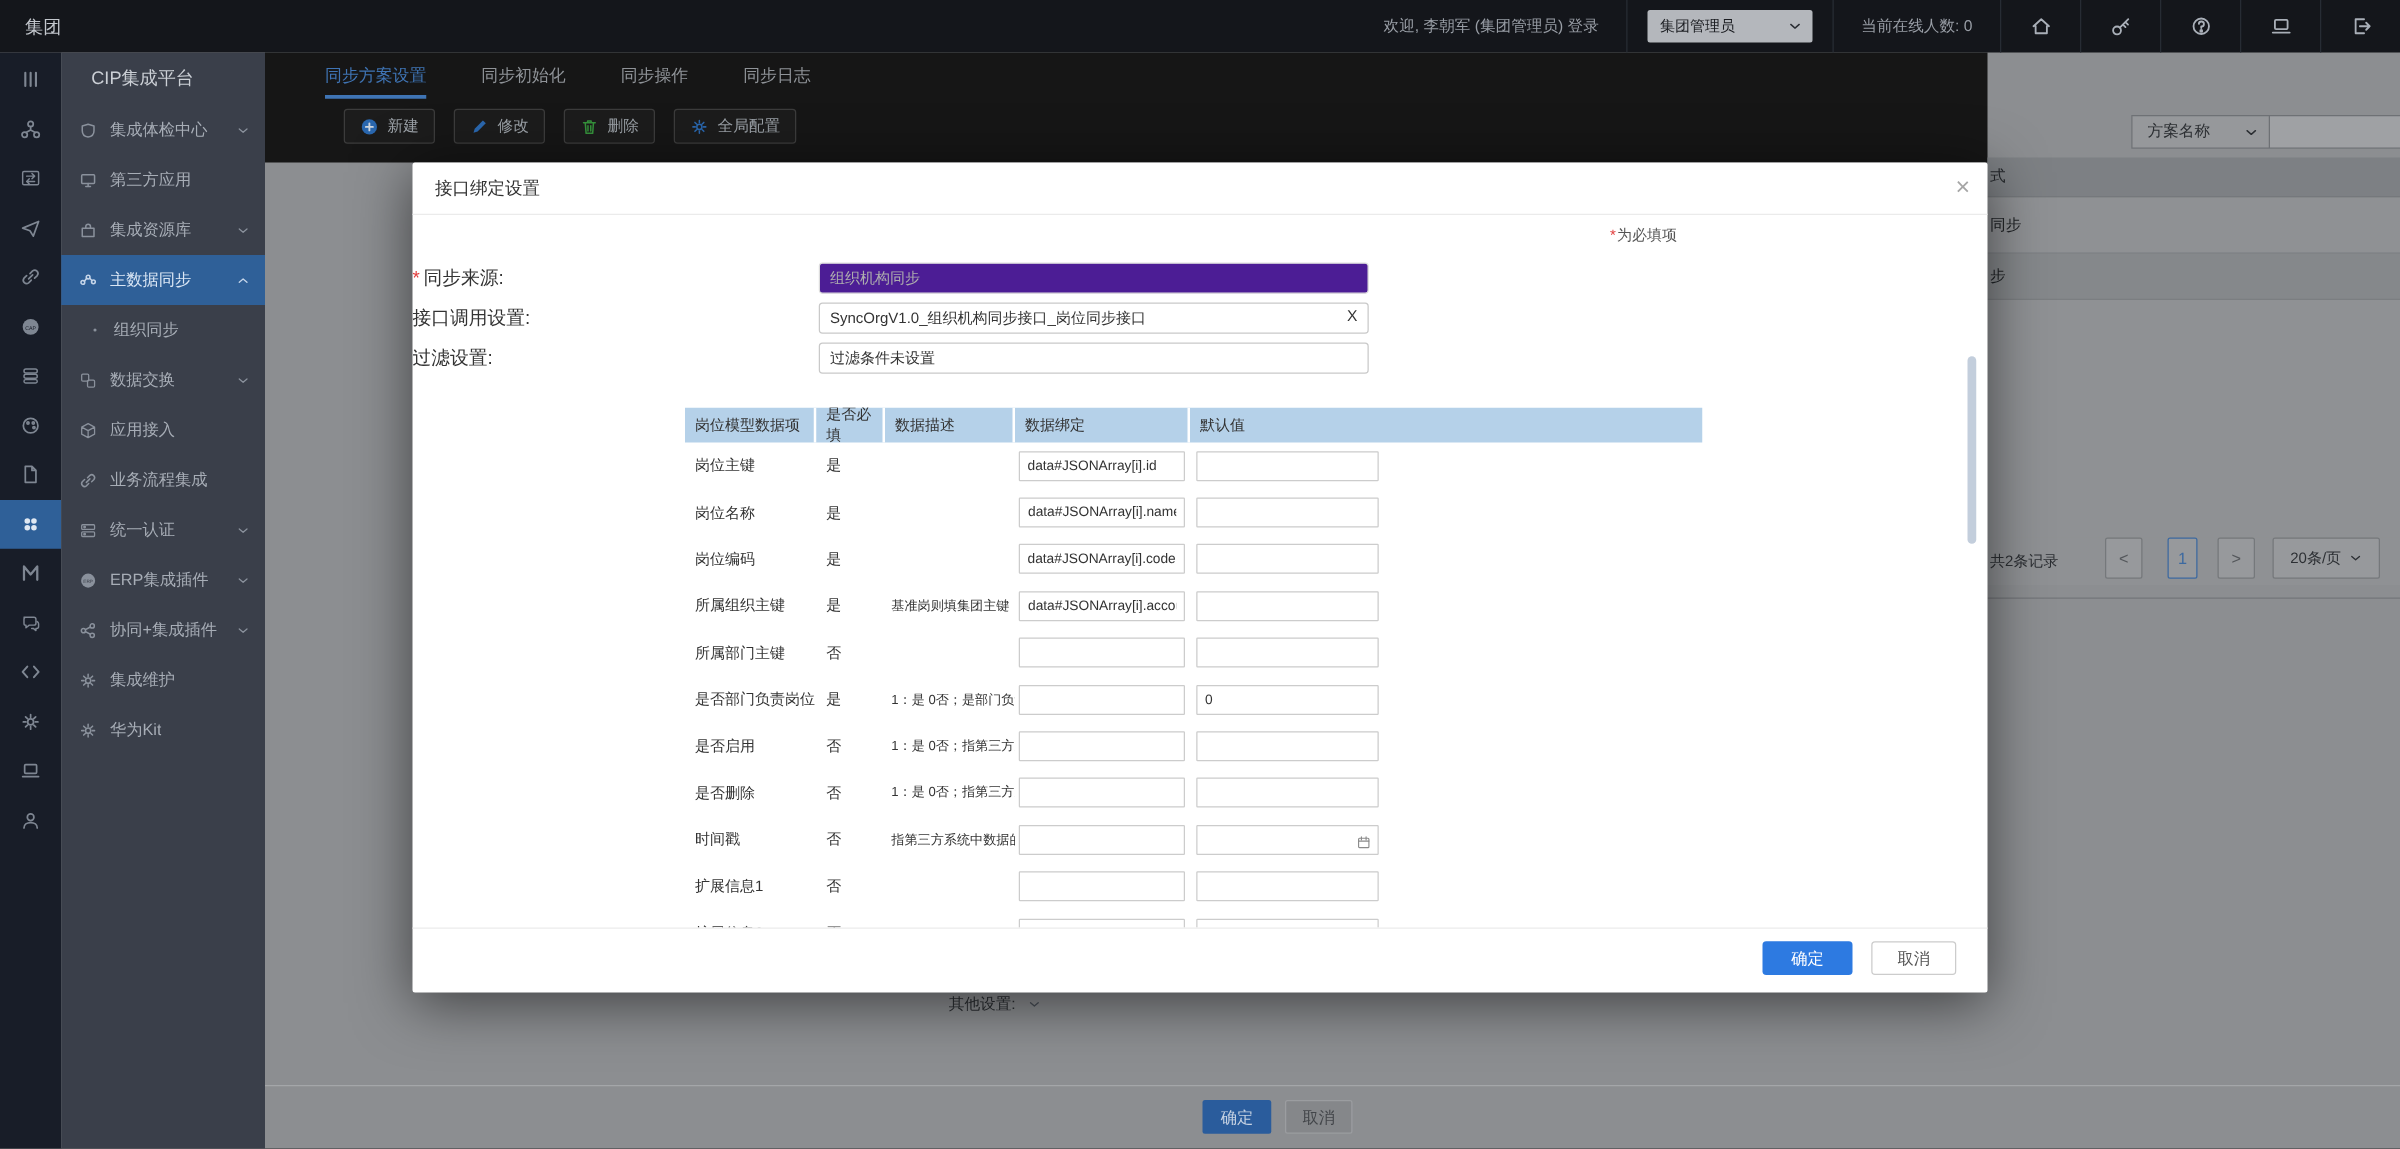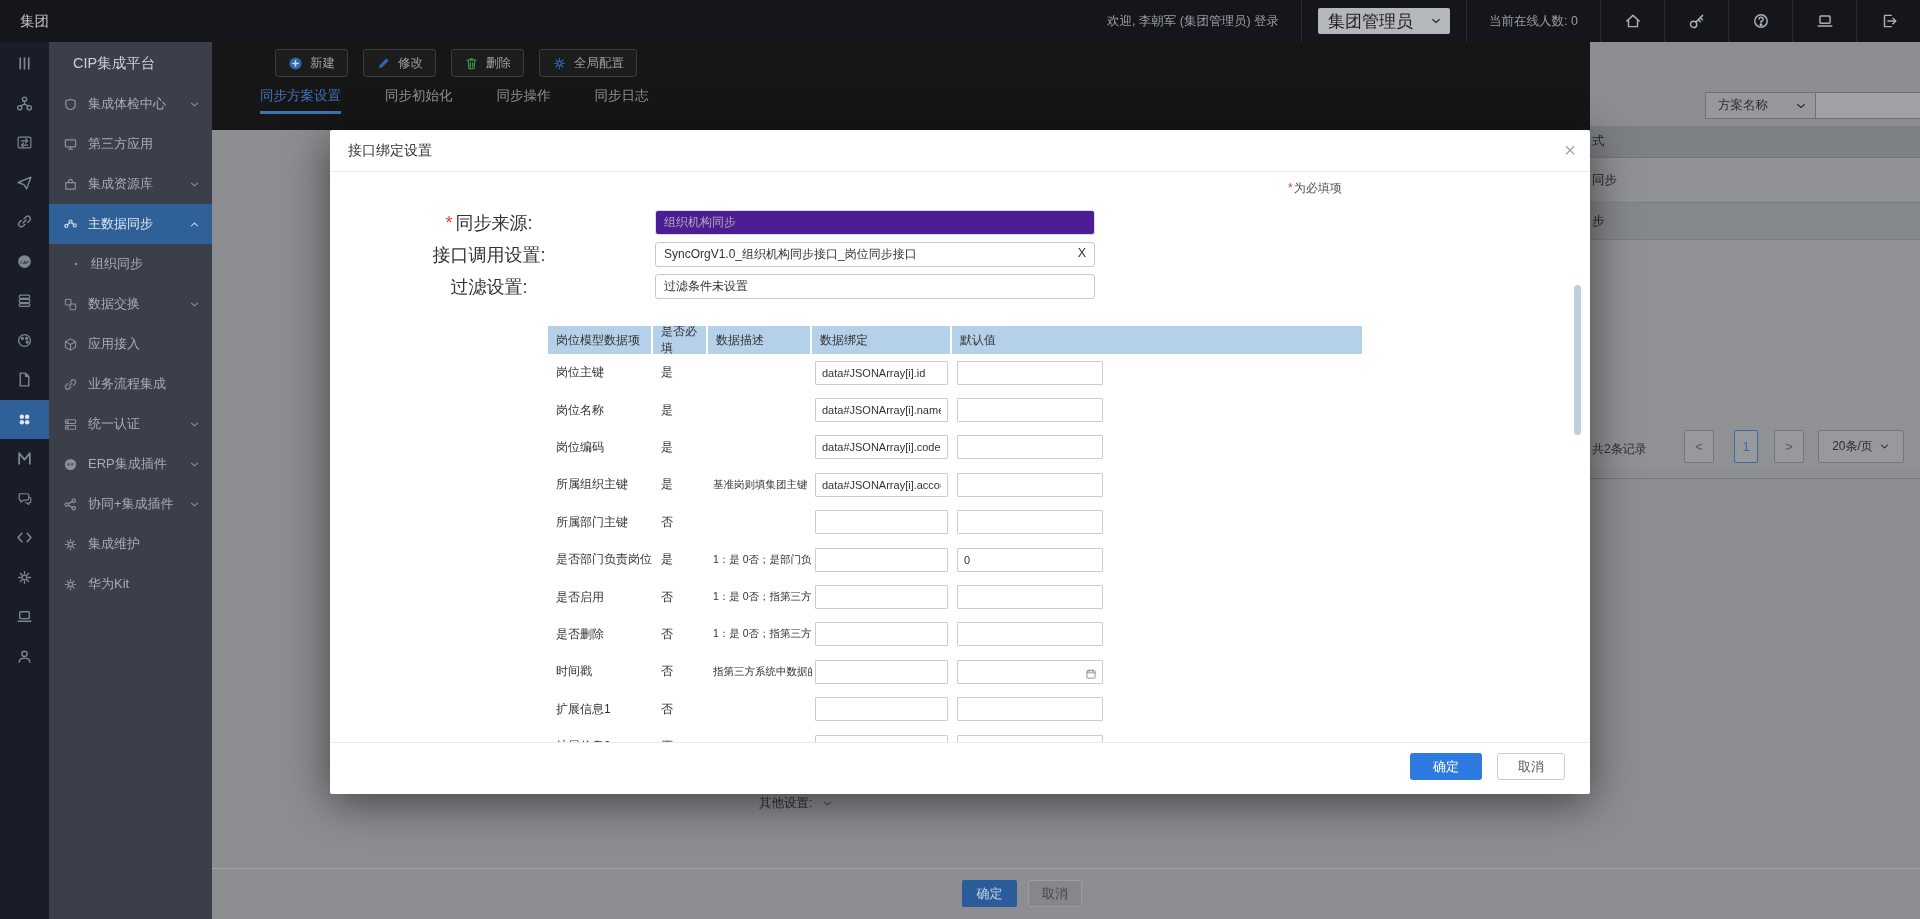--- a/index.html
+++ b/index.html
@@ -8,21 +8,21 @@
   svg{display:block;}
 
   
   #topbar{position:absolute;left:0;top:0;width:1920px;height:42px;background:#14161b;display:flex;align-items:center;z-index:3;}
   .brand{margin-left:20px;font-size:14.5px;color:#c3c7cd;}
   #tb-right{margin-left:auto;height:42px;display:flex;align-items:center;}
   .tb-sep{width:1px;height:42px;background:#272c34;}
   .tb-text{padding:0 22px;font-size:12.5px;color:#989da5;white-space:nowrap;}
   .tb-dropwrap{padding:0 16px;}
   .tb-drop{width:132px;height:26px;background:#b4b7bc;border-radius:2px;display:flex;align-items:center;cursor:pointer;}
-  .tb-drop span{margin-left:10px;font-size:17px;color:#1a1c20;}
+  .tb-drop span{margin-left:10px;font-size:12px;color:#1a1c20;}
   .tb-drop .dchev{margin-left:auto;margin-right:8px;width:12px;height:12px;color:#2a2d33;}
   .tb-ic{width:63px;display:flex;justify-content:center;align-items:center;cursor:pointer;}
   .tb-ic .ig{width:18px;height:18px;color:#a9afb8;}
 
   
   #rail{position:absolute;left:0;top:42px;width:49px;height:877px;background:#181d28;z-index:3;}
   .ritem{width:49px;height:39.5px;display:flex;align-items:center;justify-content:center;cursor:pointer;color:#7e8692;}
   .ritem:first-child{margin-top:2px;}
   .ritem .ig{width:17px;height:17px;}
   .ritem.active{background:#2f6098;color:#dfe8f2;}
@@ -88,21 +88,21 @@
 
   
   #modal{position:absolute;left:330px;top:130px;width:1260px;height:664px;background:#fff;border-radius:2px;box-shadow:0 8px 46px rgba(0,0,0,.55);z-index:10;}
   #m-head{height:42px;border-bottom:1px solid #ebebeb;display:flex;align-items:center;}
   #m-title{margin-left:18px;font-size:14px;color:#333;}
   #m-close{position:absolute;right:14px;top:8px;font-size:20px;color:#a6a6a6;cursor:pointer;line-height:24px;}
   #m-note{position:absolute;left:958px;top:50px;font-size:12px;color:#555;}
   #m-note .star{color:#e23c3c;margin-right:1px;}
   .frow{position:absolute;left:0;display:flex;align-items:center;height:25px;}
   .f1{top:80px;} .f2{top:112px;} .f3{top:144px;}
-  .flabel{width:318px;text-align:center;font-size:18px;color:#333;white-space:nowrap;}
+  .flabel{width:318px;text-align:left;font-size:15px;color:#333;white-space:nowrap;}
   .flabel .star{color:#e23c3c;margin-right:3px;}
   .fiwrap{position:relative;margin-left:7px;}
   .finput{width:440px;height:25px;border:1px solid #c9c9c9;border-radius:3px;padding:0 8px;font-size:12px;color:#333;outline:none;background:#fff;}
   .finput.disabled{background:#4c1d95;border-color:#ddd;color:#aeaeae;}
   .fclear{position:absolute;right:9px;top:4px;font-size:12.5px;color:#333;cursor:pointer;}
 
   #m-table{position:absolute;left:218px;top:196px;width:814px;height:416px;overflow:hidden;}
   #m-thead{display:flex;height:28px;background:#b5d1e9;}
   .hc{display:flex;align-items:center;padding-left:8px;font-size:12px;color:#333;border-right:2px solid #fff;}
   .hc:last-child{border-right:none;}
@@ -510,20 +510,26 @@
               <path d="M8 2.5v2M8 11.5v2M2.5 8h2M11.5 8h2M4.2 4.2l1.4 1.4M10.4 10.4l1.4 1.4M11.8 4.2l-1.4 1.4M5.6 10.4l-1.4 1.4"></path>
             </svg>
           </span>
     <span class="mlabel">华为Kit</span>
     <span class="mchev"></span>
   </div>
 </div>
   </div>
 
   <div id="darkzone">
+    <div id="tabsrow">
+      <div class="tab active">同步方案设置</div>
+      <div class="tab">同步初始化</div>
+      <div class="tab">同步操作</div>
+      <div class="tab">同步日志</div>
+    </div>
     <div id="toolrow">
       <div class="tbtn">
         <span class="ig ic-blue">
             <svg viewBox="0 0 16 16" width="100%" height="100%">
               <circle cx="8" cy="8" r="6.5" fill="currentColor"></circle>
               <path d="M8 5v6M5 8h6" stroke="#cfd6de" stroke-width="1.6" stroke-linecap="round"></path>
             </svg>
           </span>
         <span class="blab">新建</span>
       </div>
@@ -545,26 +551,20 @@
       </div>
       <div class="tbtn">
         <span class="ig ic-blue">
             <svg viewBox="0 0 16 16" width="100%" height="100%" fill="none" stroke="currentColor" stroke-width="1.3" stroke-linecap="round" stroke-linejoin="round">
               <circle cx="8" cy="8" r="2.2"></circle>
               <path d="M8 2.5v2M8 11.5v2M2.5 8h2M11.5 8h2M4.2 4.2l1.4 1.4M10.4 10.4l1.4 1.4M11.8 4.2l-1.4 1.4M5.6 10.4l-1.4 1.4"></path>
             </svg>
           </span>
         <span class="blab">全局配置</span>
       </div>
-    </div>
-    <div id="tabsrow">
-      <div class="tab active">同步方案设置</div>
-      <div class="tab">同步初始化</div>
-      <div class="tab">同步操作</div>
-      <div class="tab">同步日志</div>
     </div>
   </div>
 
   <div id="filterrow">
     <div id="filter-cat">
       <span>方案名称</span>
       <span class="dchev">
           <svg viewBox="0 0 16 16" width="100%" height="100%" fill="none" stroke="currentColor" stroke-width="1.5" stroke-linecap="round" stroke-linejoin="round">
             <path d="M3.5 6 8 10l4.5-4"></path>
           </svg>

